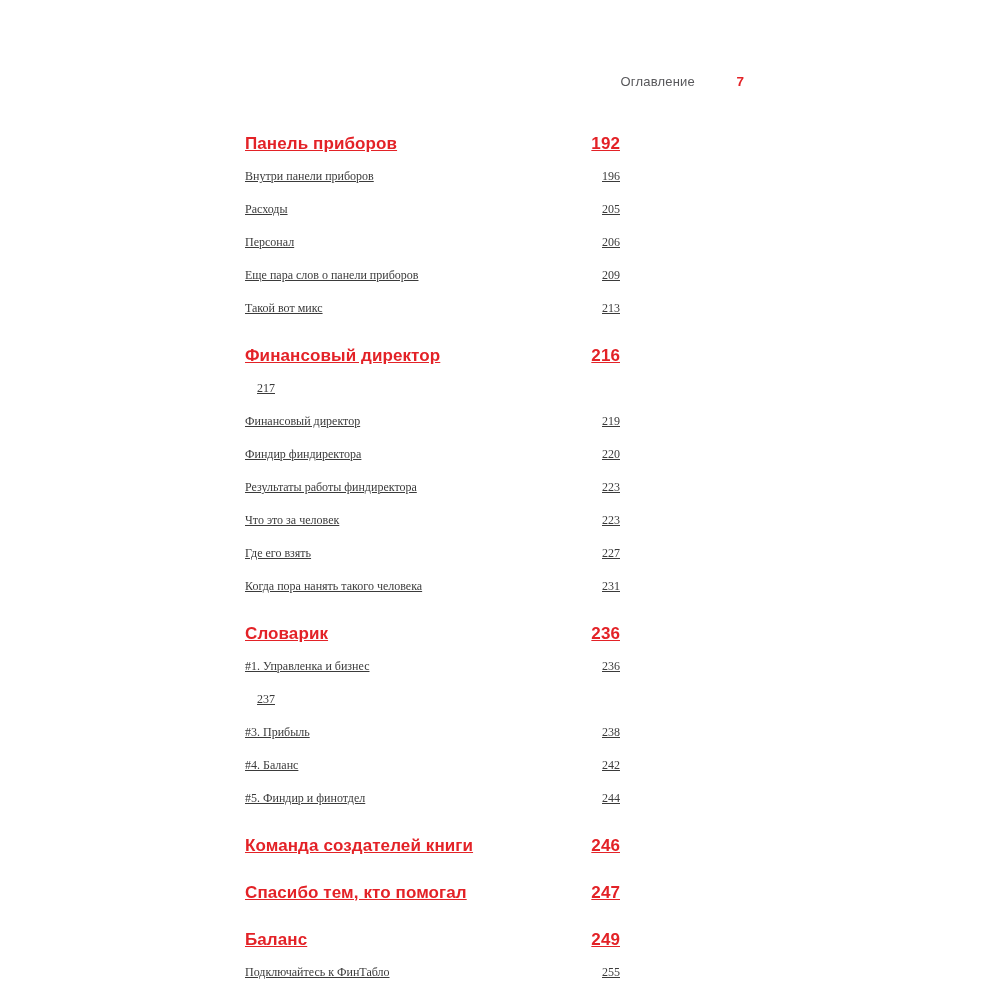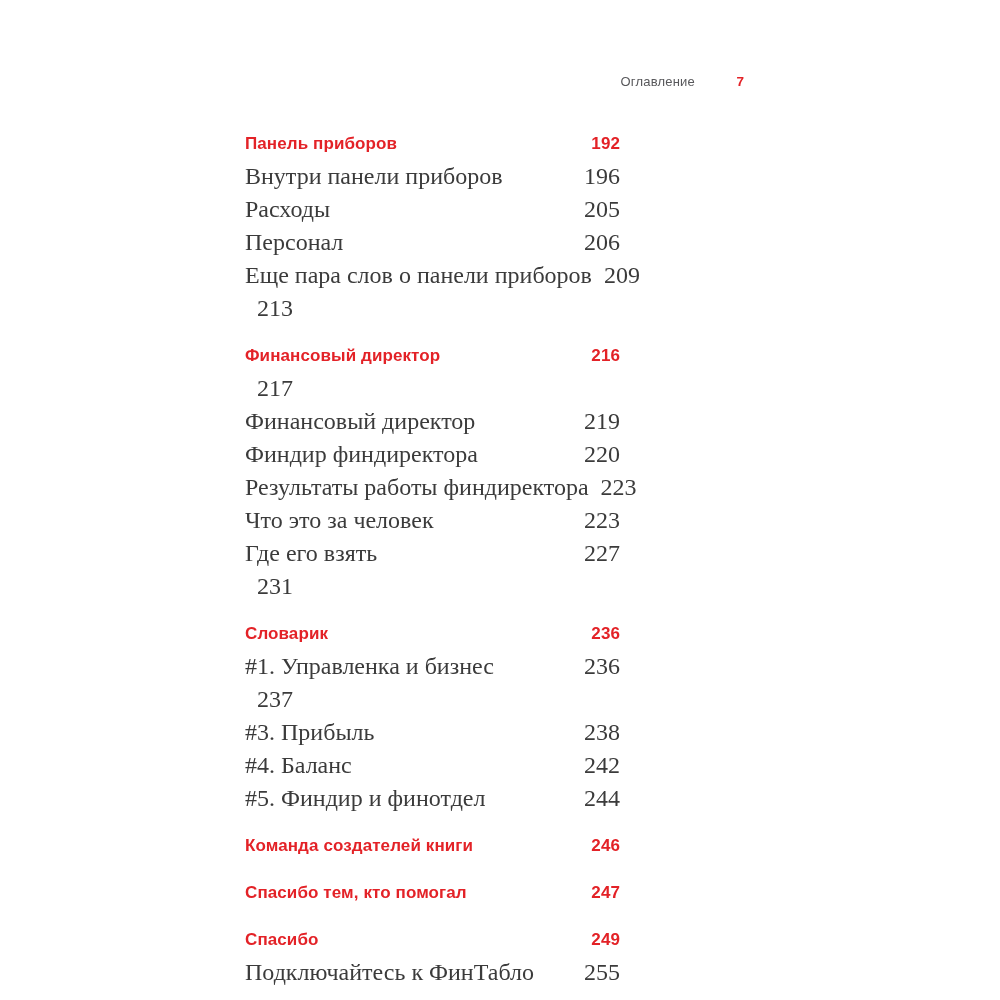--- a/index.html
+++ b/index.html
@@ -47,20 +47,21 @@
     width: 375px;
   }
   .toc-section {
     margin: 0 0 22px 0;
   }
   .toc-row {
     display: flex;
     justify-content: space-between;
     align-items: flex-end;
     line-height: 25px;
+    text-decoration: underline;
   }
   .toc-row .label {
     flex: 1 1 auto;
     text-align: left;
     white-space: nowrap;
   }
   .toc-row .pagenum {
     flex: 0 0 auto;
     text-align: right;
     padding-left: 12px;
@@ -68,21 +69,21 @@
   .heading-row {
     font-family: "Liberation Sans", sans-serif;
     font-weight: 700;
     font-size: 17px;
     color: #e32227;
     margin-bottom: 2px;
     letter-spacing: 0.1px;
   }
   .entry-row {
     font-family: "Liberation Serif", serif;
-    font-size: 24px;
+    font-size: 12px;
     color: #3b3b3b;
     margin-top: 8px;
   }
 </style>
 </head>
 <body>
 
 <div class="page">
 
   <div class="running-header">
@@ -106,20 +107,21 @@
         </div>
         <div class="toc-row entry-row">
           <span class="label">Персонал</span>
           <span class="pagenum">206</span>
         </div>
         <div class="toc-row entry-row">
           <span class="label">Еще пара слов о панели приборов</span>
           <span class="pagenum">209</span>
         </div>
         <div class="toc-row entry-row">
+          <span class="label">Такой вот микс</span>
           <span class="pagenum">213</span>
         </div>
       </div>
       <div class="toc-section">
         <div class="toc-row heading-row">
           <span class="label">Финансовый директор</span>
           <span class="pagenum">216</span>
         </div>
         <div class="toc-row entry-row">
           <span class="pagenum">217</span>
@@ -138,20 +140,21 @@
         </div>
         <div class="toc-row entry-row">
           <span class="label">Что это за человек</span>
           <span class="pagenum">223</span>
         </div>
         <div class="toc-row entry-row">
           <span class="label">Где его взять</span>
           <span class="pagenum">227</span>
         </div>
         <div class="toc-row entry-row">
+          <span class="label">Когда пора нанять такого человека</span>
           <span class="pagenum">231</span>
         </div>
       </div>
       <div class="toc-section">
         <div class="toc-row heading-row">
           <span class="label">Словарик</span>
           <span class="pagenum">236</span>
         </div>
         <div class="toc-row entry-row">
           <span class="label">#1. Управленка и бизнес</span>
@@ -180,21 +183,21 @@
         </div>
       </div>
       <div class="toc-section">
         <div class="toc-row heading-row">
           <span class="label">Спасибо тем, кто помогал</span>
           <span class="pagenum">247</span>
         </div>
       </div>
       <div class="toc-section">
         <div class="toc-row heading-row">
-          <span class="label">Спасибо</span>
+          <span class="label">Баланс</span>
           <span class="pagenum">249</span>
         </div>
         <div class="toc-row entry-row">
           <span class="label">Подключайтесь к ФинТабло</span>
           <span class="pagenum">255</span>
         </div>
       </div>
     </div>
 
 </div>

